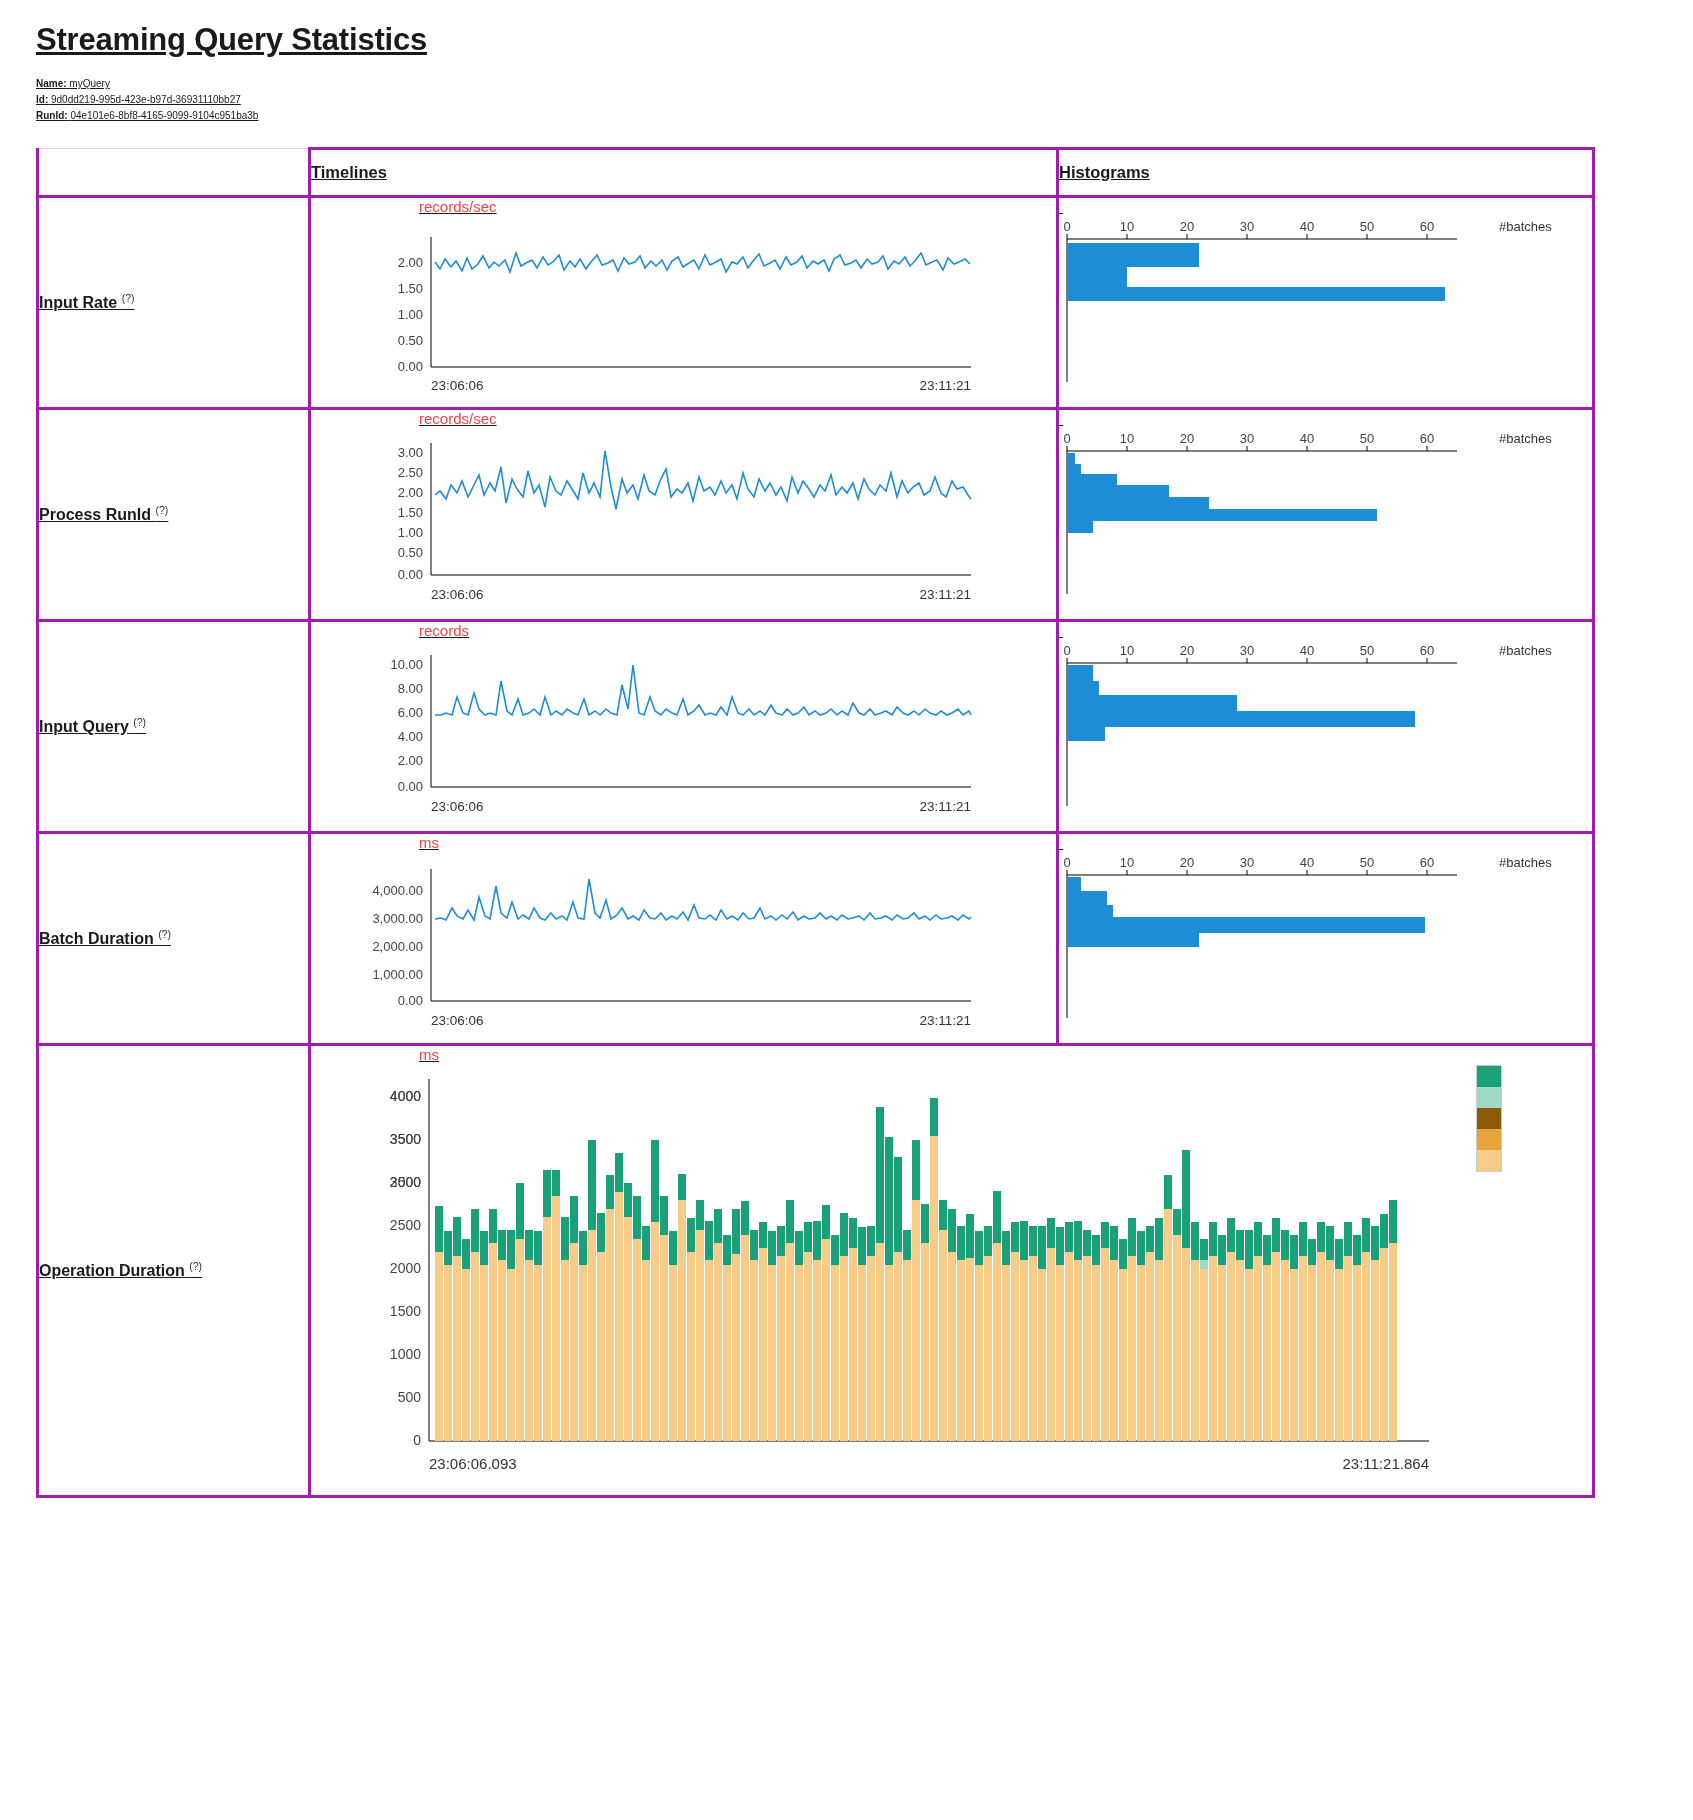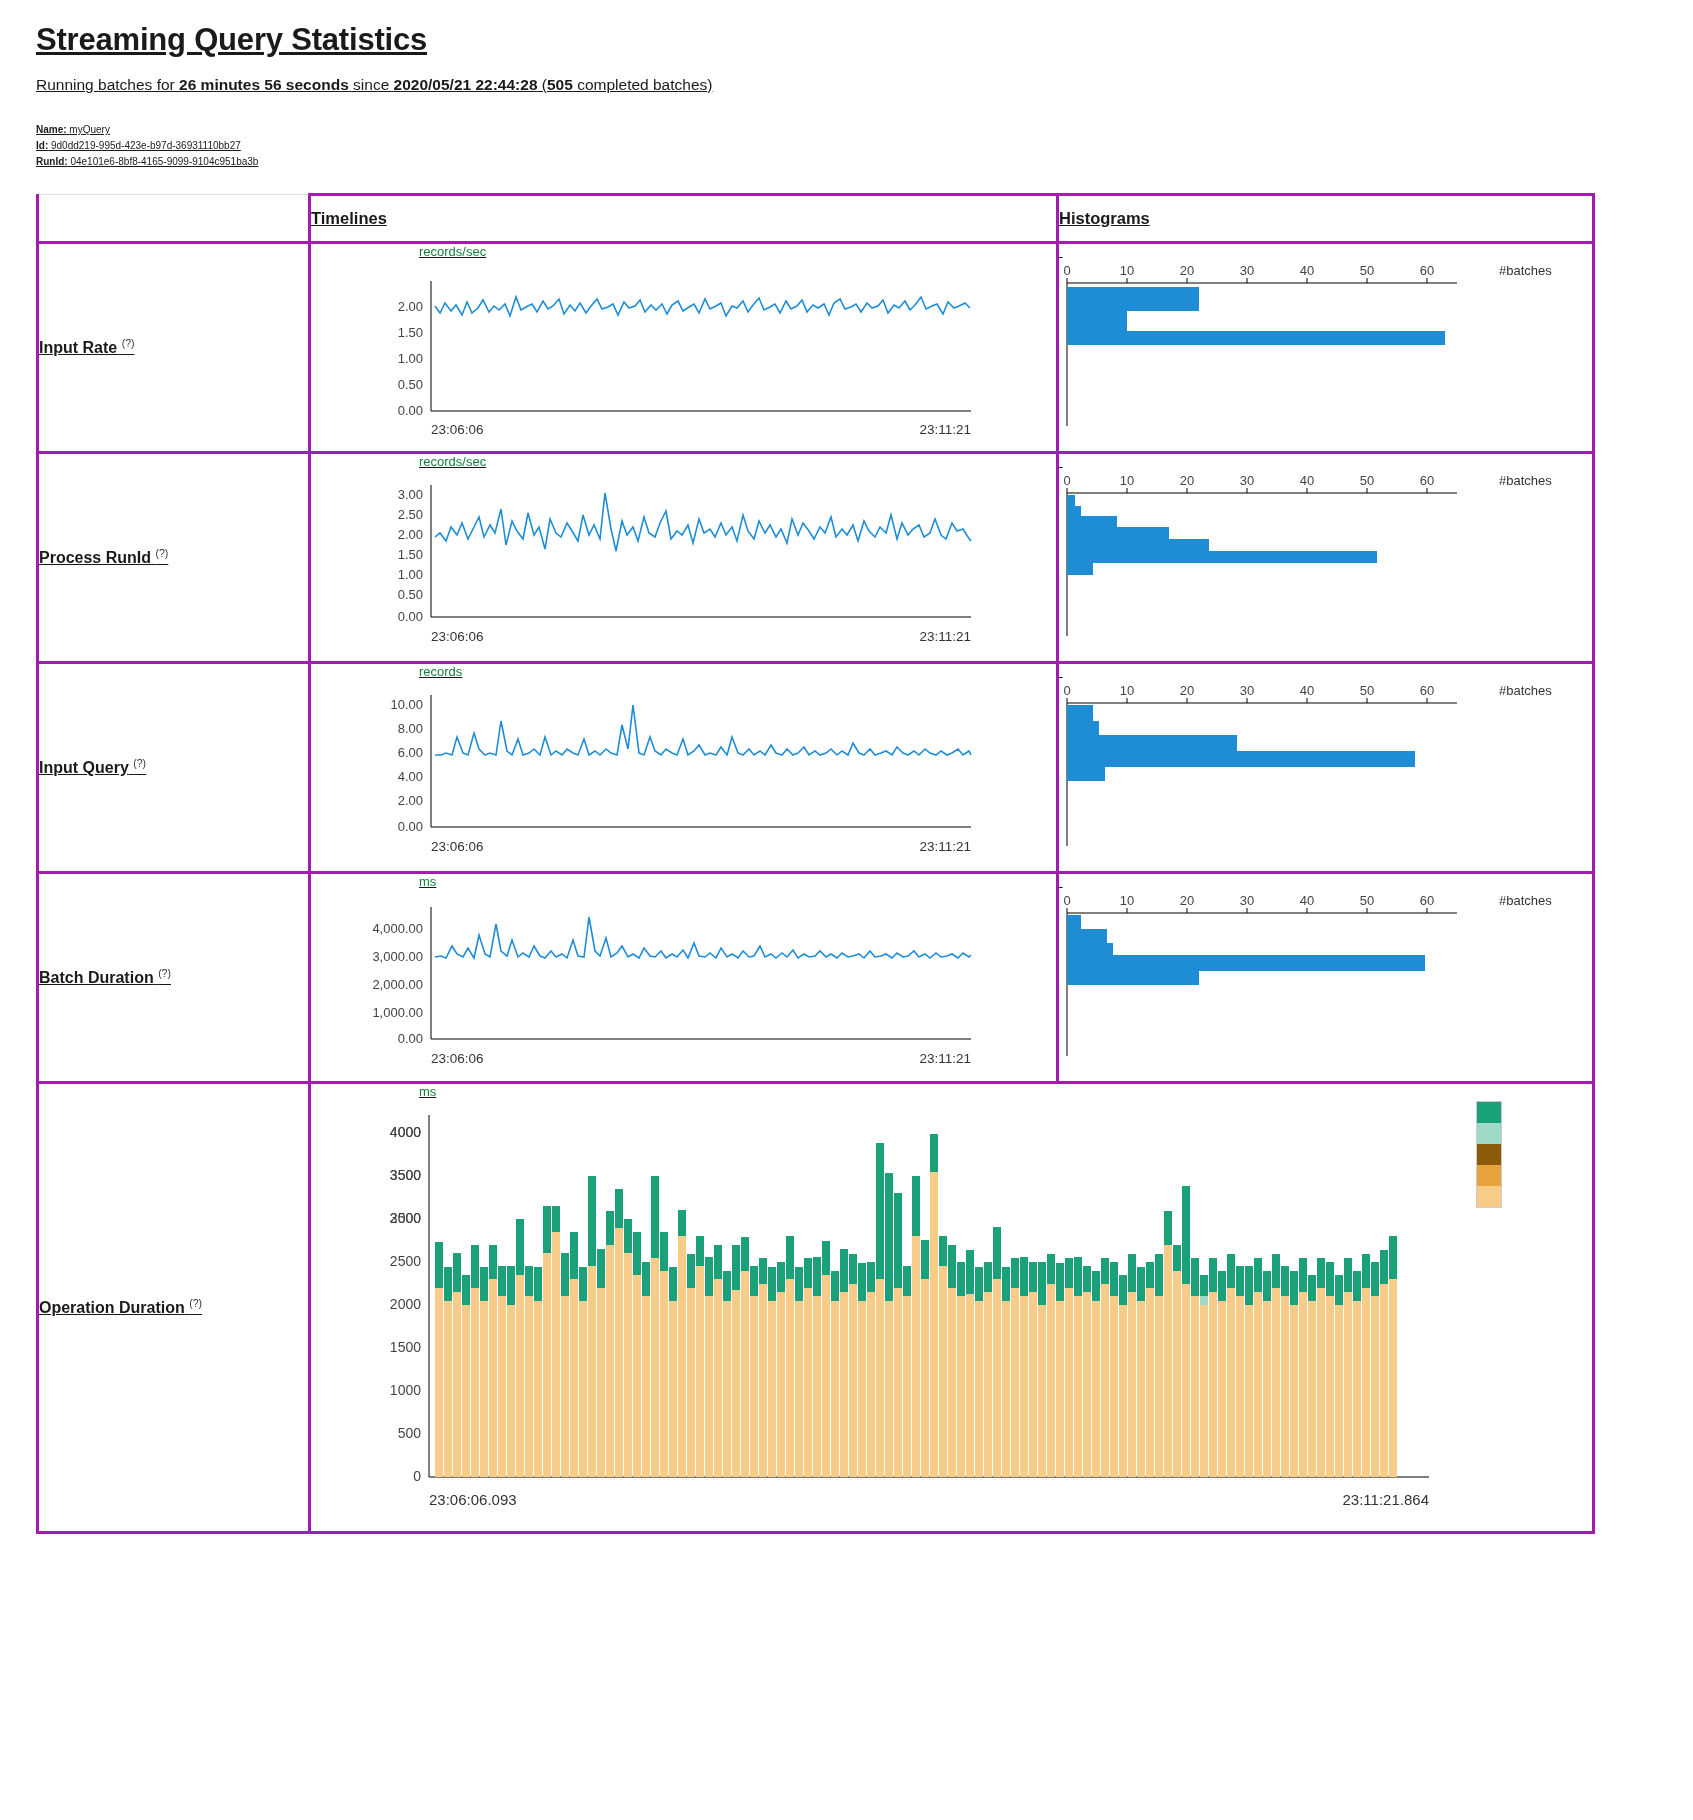--- a/index.html
+++ b/index.html
@@ -57,22 +57,22 @@
   }
   td.rowlabel .q {
     font-size: 10.5px;
     vertical-align: super;
     font-weight: normal;
     color: #333;
   }
 
   .chartcell { padding: 10px 6px 8px 6px; }
   .axisunit {
-    font-size: 13px;
-    color: #15803d;
+    font-size: 15px;
+    color: #ef4444;
     margin-left: 108px;
     margin-bottom: 2px;
   }
   .axisunit.hist { margin-left: 0; }
 
   svg { display: block; }
 
   .legend-swatches {
     display: flex;
     flex-direction: column;
@@ -82,23 +82,20 @@
   .legend-swatches div { height: 21px; }
   .opdur-wrap { display: flex; align-items: flex-start; }
 </style>
 </head>
 <body>
 
 <div class="page">
 
   <h1 class="title">Streaming Query Statistics</h1>
 
-  <div class="subline">
-    <span>Running batches for </span><b>26 minutes 56 seconds</b><span> since </span><b>2020/05/21 22:44:28</b><span> (</span><b>505</b><span> completed batches)</span>
-  </div>
 
   <div class="meta">
     <div>
       <b>Name:</b>
       <span>myQuery</span>
     </div>
     <div>
       <b>Id:</b>
       <span>9d0dd219-995d-423e-b97d-36931110bb27</span>
     </div>

